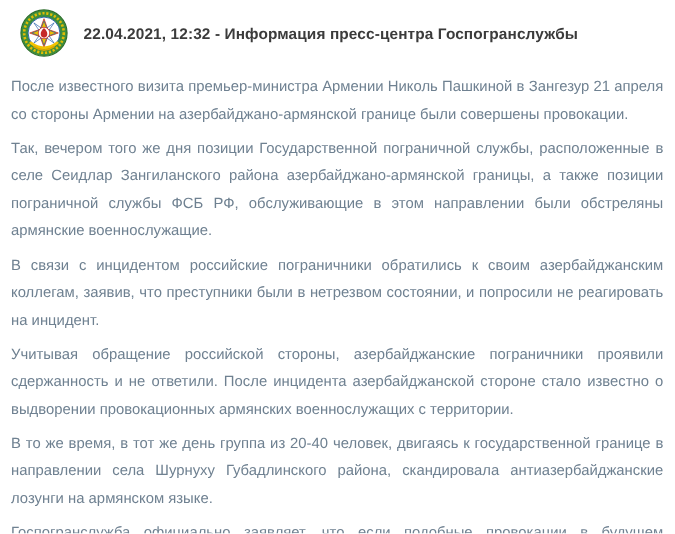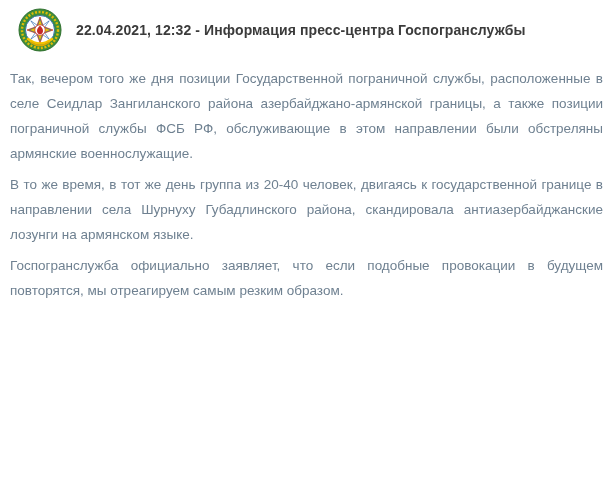--- a/index.html
+++ b/index.html
@@ -66,19 +66,22 @@
         <path d="M22 17.5 C24 19.5 25 21 25 23 C25 25 23.7 26.3 22 26.3 C20.3 26.3 19 25 19 23 C19 21 20 19.5 22 17.5 Z" fill="#c62828"></path>
 
         <path d="M10 31 Q22 40 34 31" fill="none" stroke="#f2c200" stroke-width="2.6" stroke-linecap="round"></path>
         <path d="M13 34.5 Q22 40.5 31 34.5" fill="none" stroke="#d9a800" stroke-width="1.6" stroke-linecap="round"></path>
       </svg>
     </div>
     <div class="page-title">22.04.2021, 12:32 - Информация пресс-центра Госпогранслужбы</div>
   </div>
 
   <div class="content">
+    <p>После известного визита премьер-министра Армении Николь Пашкиной в Зангезур 21 апреля со стороны Армении на азербайджано-армянской границе были совершены провокации.</p>
     <p>Так, вечером того же дня позиции Государственной пограничной службы, расположенные в селе Сеидлар Зангиланского района азербайджано-армянской границы, а также позиции пограничной службы ФСБ РФ, обслуживающие в этом направлении были обстреляны армянские военнослужащие.</p>
+    <p>В связи с инцидентом российские пограничники обратились к своим азербайджанским коллегам, заявив, что преступники были в нетрезвом состоянии, и попросили не реагировать на инцидент.</p>
+    <p>Учитывая обращение российской стороны, азербайджанские пограничники проявили сдержанность и не ответили. После инцидента азербайджанской стороне стало известно о выдворении провокационных армянских военнослужащих с территории.</p>
     <p>В то же время, в тот же день группа из 20-40 человек, двигаясь к государственной границе в направлении села Шурнуху Губадлинского района, скандировала антиазербайджанские лозунги на армянском языке.</p>
     <p>Госпогранслужба официально заявляет, что если подобные провокации в будущем повторятся, мы отреагируем самым резким образом.</p>
 
   </div>
 
 </div>
 
 </body></html>

